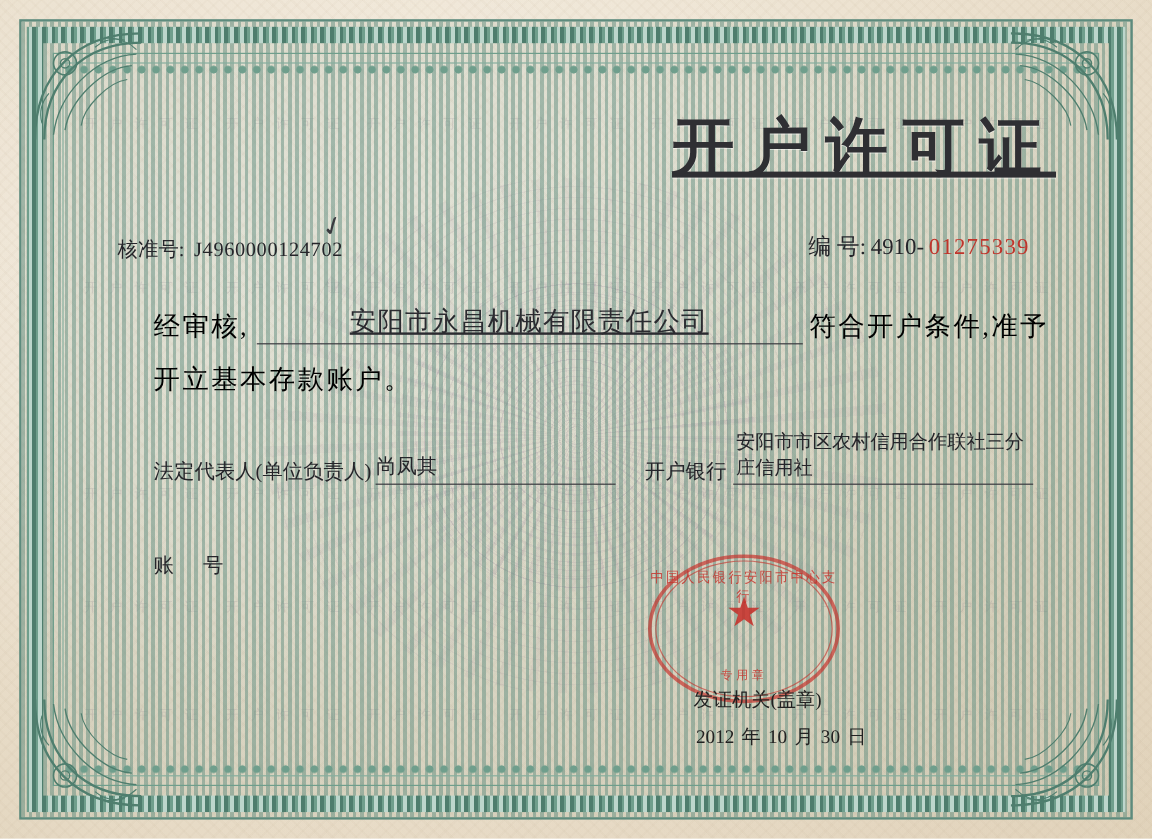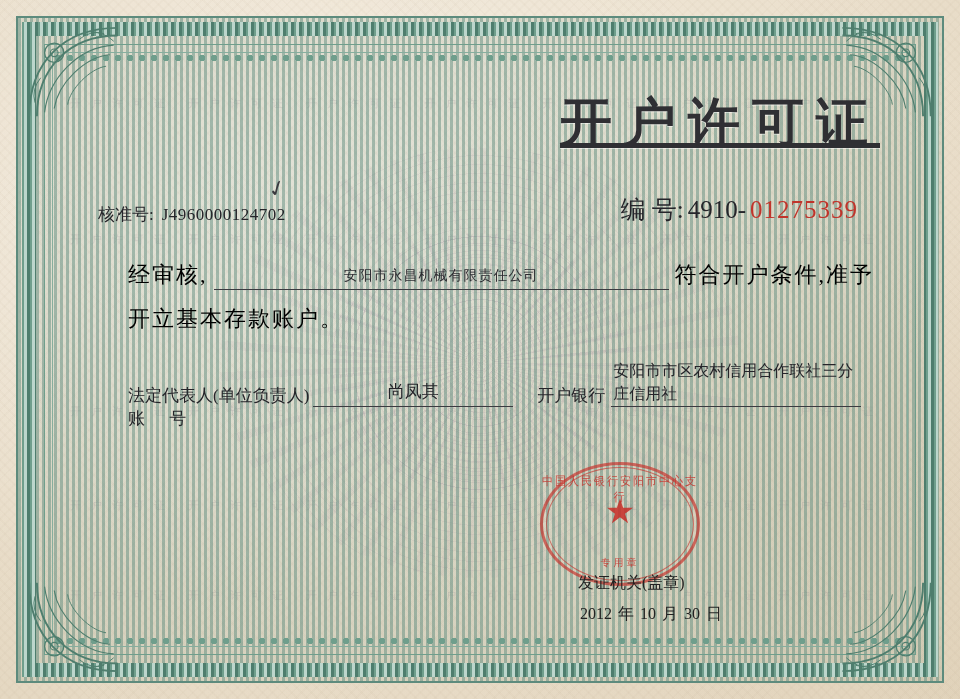--- a/index.html
+++ b/index.html
@@ -169,21 +169,21 @@
     margin-top: 26px;
     justify-content: space-between;
     padding: 0 22px 0 18px;
   }
   .label { white-space: nowrap; }
   .num-value {
     font-family: "Liberation Serif", serif;
     letter-spacing: .5px;
     margin-left: 8px;
   }
-  .serial-wrap { display: flex; align-items: baseline; gap: 4px; font-size: 25px; }
+  .serial-wrap { display: flex; align-items: baseline; gap: 4px; font-size: 19px; }
   .serial-red {
     color: #c0342b;
     font-family: "Liberation Serif", serif;
     letter-spacing: 1px;
   }
 
   .body-line1 {
     margin-top: 34px;
     padding: 0 6px 0 48px;
     display: flex;
@@ -193,41 +193,42 @@
   }
   .fill {
     flex: 1;
     position: relative;
     border-bottom: 1.4px solid #3b3b40;
     margin: 0 6px;
     text-align: center;
     padding-bottom: 3px;
   }
   .fill .handwriting {
-    font-size: 14px;
+    font-size: 22px;
     letter-spacing: 1px;
     color: #2b2b30;
+    text-decoration: underline;
   }
   .body-line2 {
     margin-top: 14px;
     padding-left: 48px;
     font-size: 22px;
     letter-spacing: 2px;
   }
 
   .row-rep {
     margin-top: 46px;
     padding-left: 48px;
     align-items: flex-end;
     font-size: 17px;
   }
   .rep-fill {
     width: 200px;
     border-bottom: 1.4px solid #3b3b40;
-    text-align: center;
+    text-align: left;
     padding-bottom: 3px;
     margin: 0 4px;
   }
   .bank-label { margin-left: 20px; white-space: nowrap; }
   .bank-fill {
     position: relative;
     width: 250px;
     border-bottom: 1.4px solid #3b3b40;
     margin-left: 6px;
     padding-bottom: 3px;
@@ -245,20 +246,21 @@
   .bank-text-above {
     position: absolute;
     left: 2px;
     bottom: 24px;
     font-size: 16px;
     width: 270px;
     text-align: left;
   }
 
   .row-account {
+    margin-top: 56px;
     padding-left: 48px;
     align-items: flex-end;
     font-size: 17px;
   }
   .acct-label { letter-spacing: 10px; }
   .acct-fill {
     width: 300px;
     border-bottom: 1.4px solid #3b3b40;
     padding-bottom: 3px;
     margin-left: 4px;

